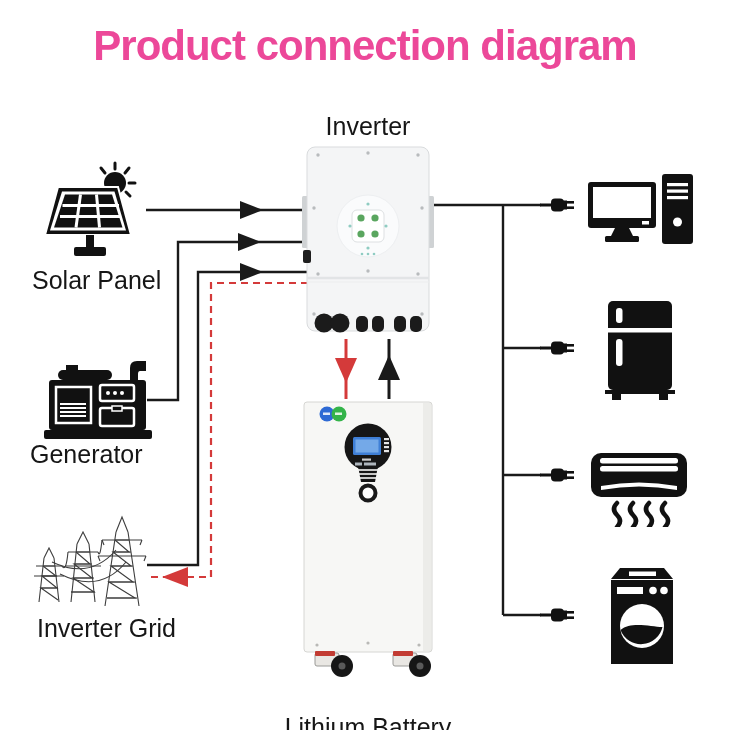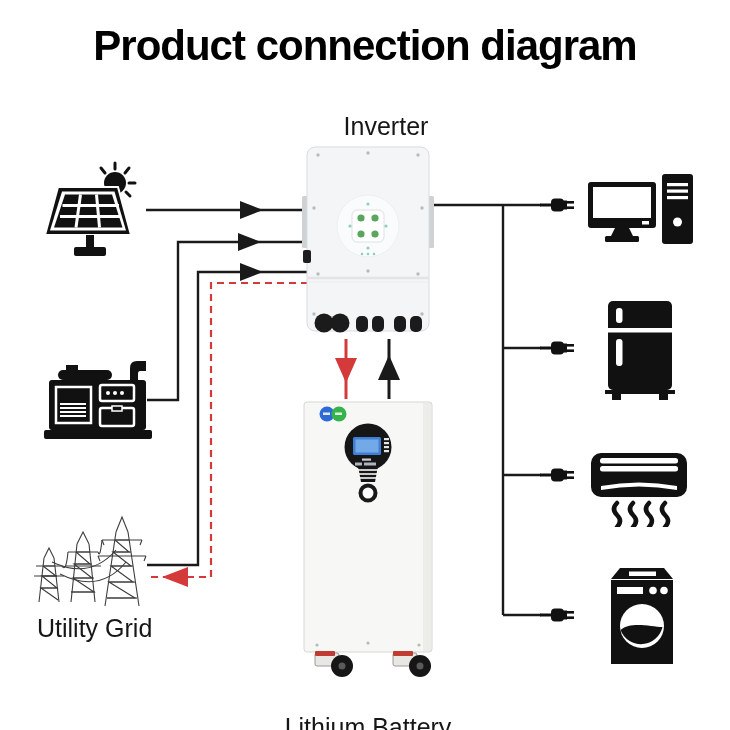--- a/index.html
+++ b/index.html
@@ -3,21 +3,21 @@
 <meta charset="utf-8">
 <style>
   html,body { margin:0; padding:0; background:#fff; }
   #canvas {
     position:relative; width:730px; height:730px; background:#ffffff;
     font-family:"Liberation Sans", sans-serif; color:#111; overflow:hidden;
   }
   .abs { position:absolute; }
   .title {
     position:absolute; top:22px; left:0; width:100%; text-align:center;
-    font-size:42px; font-weight:700; letter-spacing:-1px; color:#000000;
+    font-size:42px; font-weight:700; letter-spacing:-1px; color:#ec4899;
   }
   .label {
     position:absolute; font-size:25px; color:#161616; white-space:nowrap;
   }
   .label.center { text-align:center; }
   svg { display:block; }
   #wires { position:absolute; left:0; top:0; }
 </style>
 </head>
 <body>
@@ -62,20 +62,21 @@
     <path d="M29,34.5 L76,34.5 L86.5,67.5 L18,67.5 Z" fill="#111"></path>
     <g stroke="#fff" stroke-width="3">
       <line x1="44.5" y1="34.5" x2="40" y2="67.5"></line>
       <line x1="60.5" y1="34.5" x2="63.5" y2="67.5"></line>
       <line x1="26.5" y1="45.5" x2="83" y2="45.5"></line>
       <line x1="24" y1="56.5" x2="85" y2="56.5"></line>
     </g>
     <rect x="50" y="75" width="8" height="12" fill="#111"></rect>
     <rect x="38" y="87" width="32" height="9" rx="2" fill="#111"></rect>
   </svg>
+  <div class="label" style="left:32px;top:266px;">Solar Panel</div>
 
   <svg class="abs" style="left:42px;top:356px;" width="115" height="88" viewBox="0 0 115 88">
     <rect x="2" y="74" width="108" height="9" rx="2" fill="#111"></rect>
     <rect x="16" y="14" width="54" height="10" rx="5" fill="#111"></rect>
     <rect x="24" y="9" width="12" height="6" fill="#111"></rect>
     <path d="M88,24 V12 Q88,5 95,5 H104 V15 H98 Q96,15 96,18 V24 Z" fill="#111"></path>
     <rect x="7" y="24" width="97" height="50" rx="3" fill="#111"></rect>
     <rect x="14" y="31" width="35" height="36" fill="none" stroke="#fff" stroke-width="2.5"></rect>
     <g stroke="#fff" stroke-width="2">
       <line x1="18" y1="48" x2="44" y2="48"></line>
@@ -83,20 +84,21 @@
       <line x1="18" y1="56" x2="44" y2="56"></line>
       <line x1="18" y1="60" x2="44" y2="60"></line>
     </g>
     <rect x="58" y="29" width="34" height="16" rx="2" fill="none" stroke="#fff" stroke-width="2.5"></rect>
     <circle cx="66" cy="37" r="2" fill="#fff"></circle>
     <circle cx="73" cy="37" r="2" fill="#fff"></circle>
     <circle cx="80" cy="37" r="2" fill="#fff"></circle>
     <rect x="58" y="52" width="34" height="18" rx="2" fill="none" stroke="#fff" stroke-width="2.5"></rect>
     <rect x="70" y="50" width="10" height="5" fill="#111" stroke="#fff" stroke-width="1.5"></rect>
   </svg>
+  <div class="label" style="left:30px;top:440px;">Generator</div>
 
   <svg class="abs" style="left:30px;top:510px;" width="124" height="104" viewBox="0 0 124 104">
     <g stroke="#3d3d3d" stroke-width="1.1" fill="none">
       <path d="M86,22 L75,96 M98,22 L109,96 M86,22 L92,7 L98,22"></path>
       <path d="M85,30 H99 M83,42 H101 M81,56 H103 M79,72 H105 M77,88 H107"></path>
       <path d="M85,30 L99,42 L83,42 L101,56 L81,56 L103,72 L79,72 L105,88 L77,88"></path>
       <path d="M72,30 H112 M68,46 H116 M72,30 l2,5 M112,30 l-2,5 M68,46 l2,5 M116,46 l-2,5"></path>
       <path d="M47,34 L41,92 M59,34 L65,92 M47,34 L53,22 L59,34"></path>
       <path d="M46,42 H60 M44,54 H62 M43,68 H64 M41,82 H65"></path>
       <path d="M46,42 L60,54 L44,54 L62,68 L43,68 L64,82 L41,82"></path>
@@ -104,23 +106,23 @@
       <path d="M14,48 L9,92 M24,48 L29,92 M14,48 L19,38 L24,48"></path>
       <path d="M13,56 H25 M12,66 H27 M11,78 H28"></path>
       <path d="M13,56 L26,66 L12,66 L27,78 L11,78 L28,90"></path>
       <path d="M6,56 H32 M4,66 H34"></path>
       <path d="M32,56 Q36,63 38,42"></path>
       <path d="M68,42 Q70,49 72,30"></path>
       <path d="M22,52 Q60,70 86,40"></path>
       <path d="M30,64 Q70,84 96,52"></path>
     </g>
   </svg>
-  <div class="label" style="left:37px;top:614px;">Utility Grid</div>
-
-  <div class="label center" style="left:320px;top:112px;width:132px;">Inverter</div>
+  <div class="label" style="left:37px;top:614px;">Inverter Grid</div>
+
+  <div class="label center" style="left:302px;top:112px;width:132px;">Inverter</div>
   <svg class="abs" style="left:302px;top:146px;" width="132" height="192" viewBox="0 0 132 192">
     <rect x="0" y="50" width="7" height="52" rx="1.5" fill="#cfd2d4"></rect>
     <rect x="125" y="50" width="7" height="52" rx="1.5" fill="#cfd2d4"></rect>
     <rect x="5" y="1" width="122" height="184" rx="8" fill="#f4f5f6" stroke="#d9dbdd"></rect>
     <g fill="#b8bbbd">
       <circle cx="16" cy="9" r="1.7"></circle>
         <circle cx="66" cy="7" r="1.7"></circle>
         <circle cx="116" cy="9" r="1.7"></circle>
       <circle cx="12" cy="62" r="1.7"></circle>
         <circle cx="120" cy="62" r="1.7"></circle>

